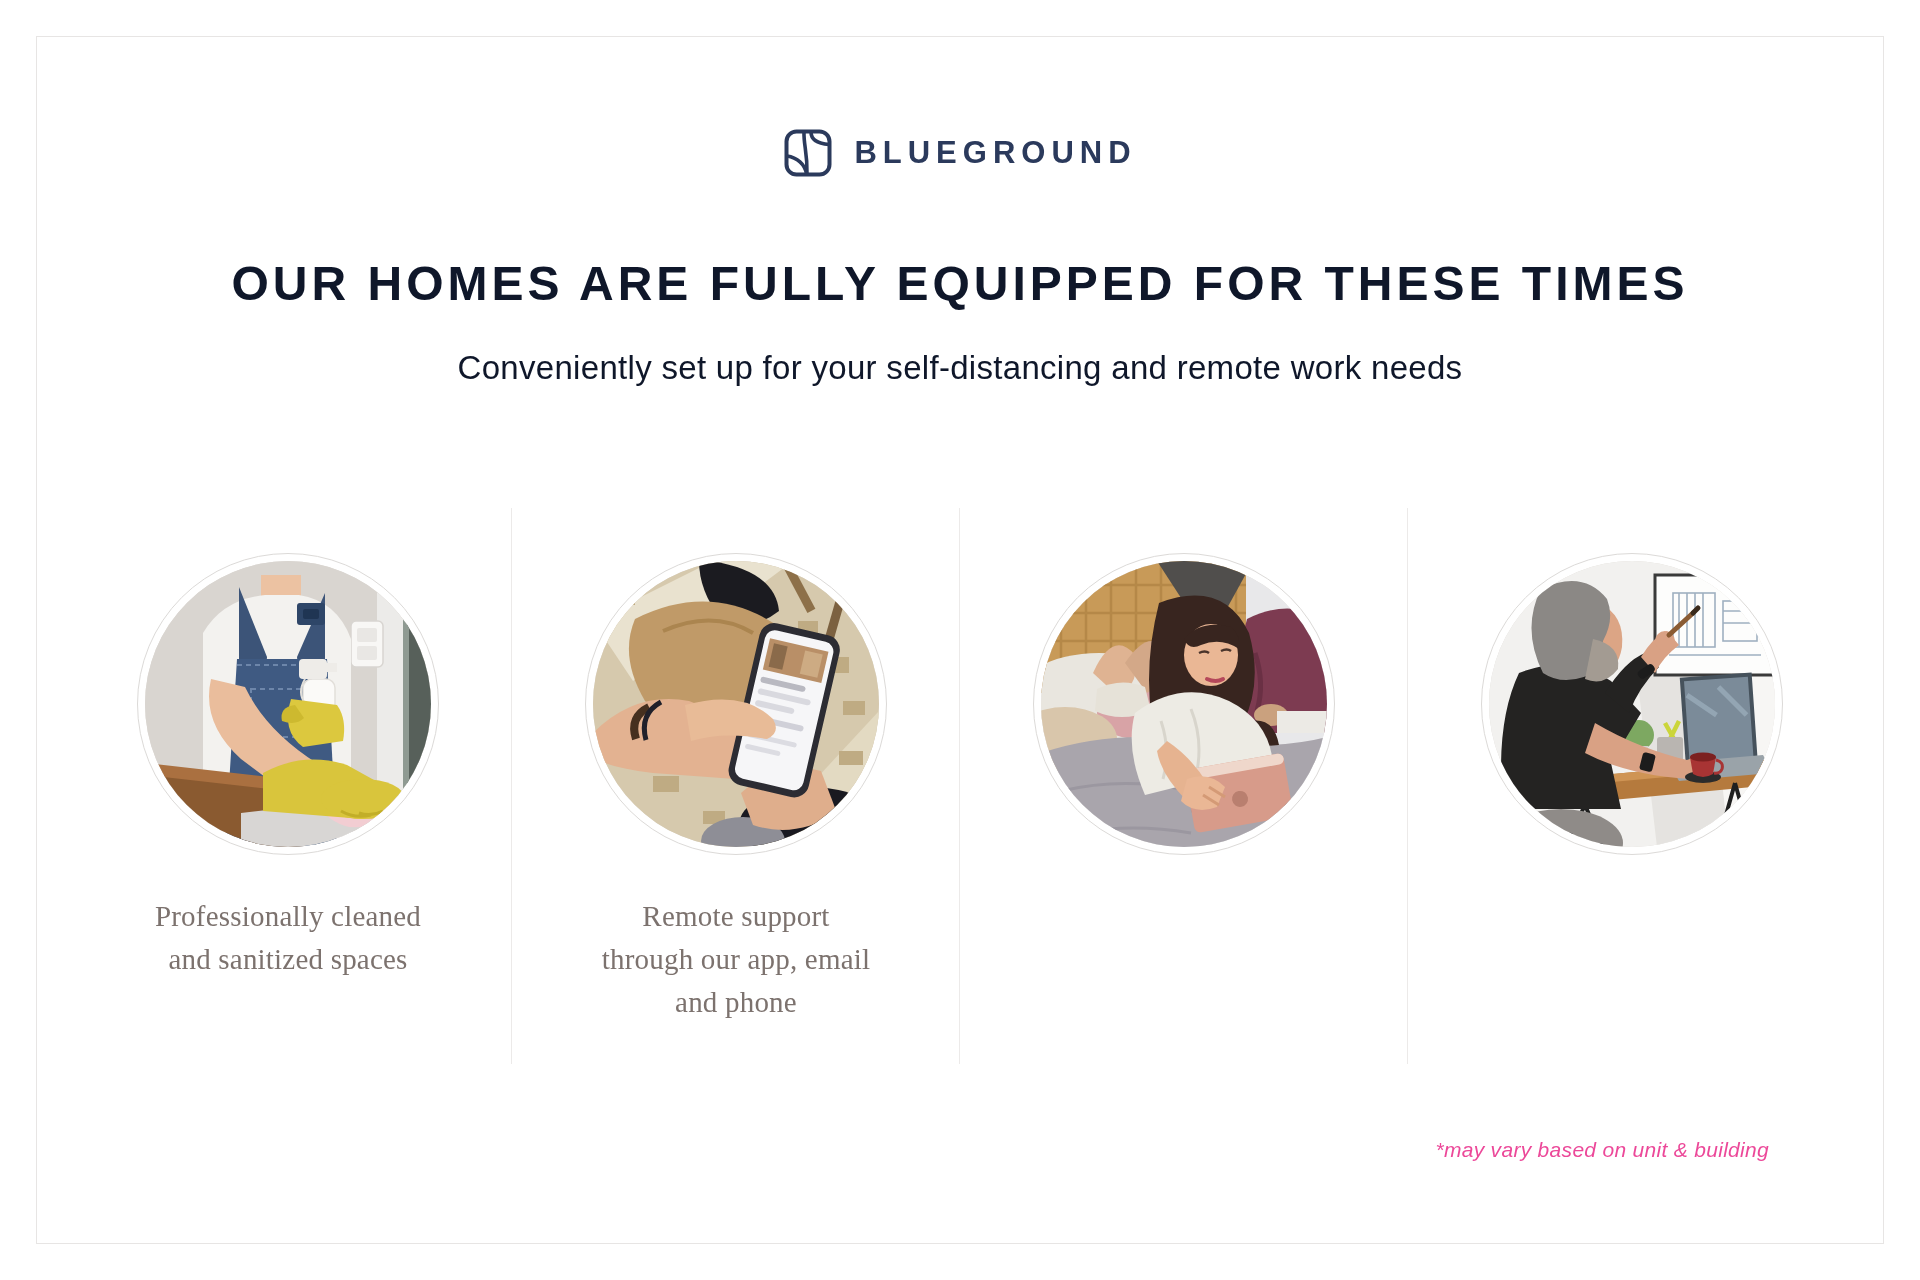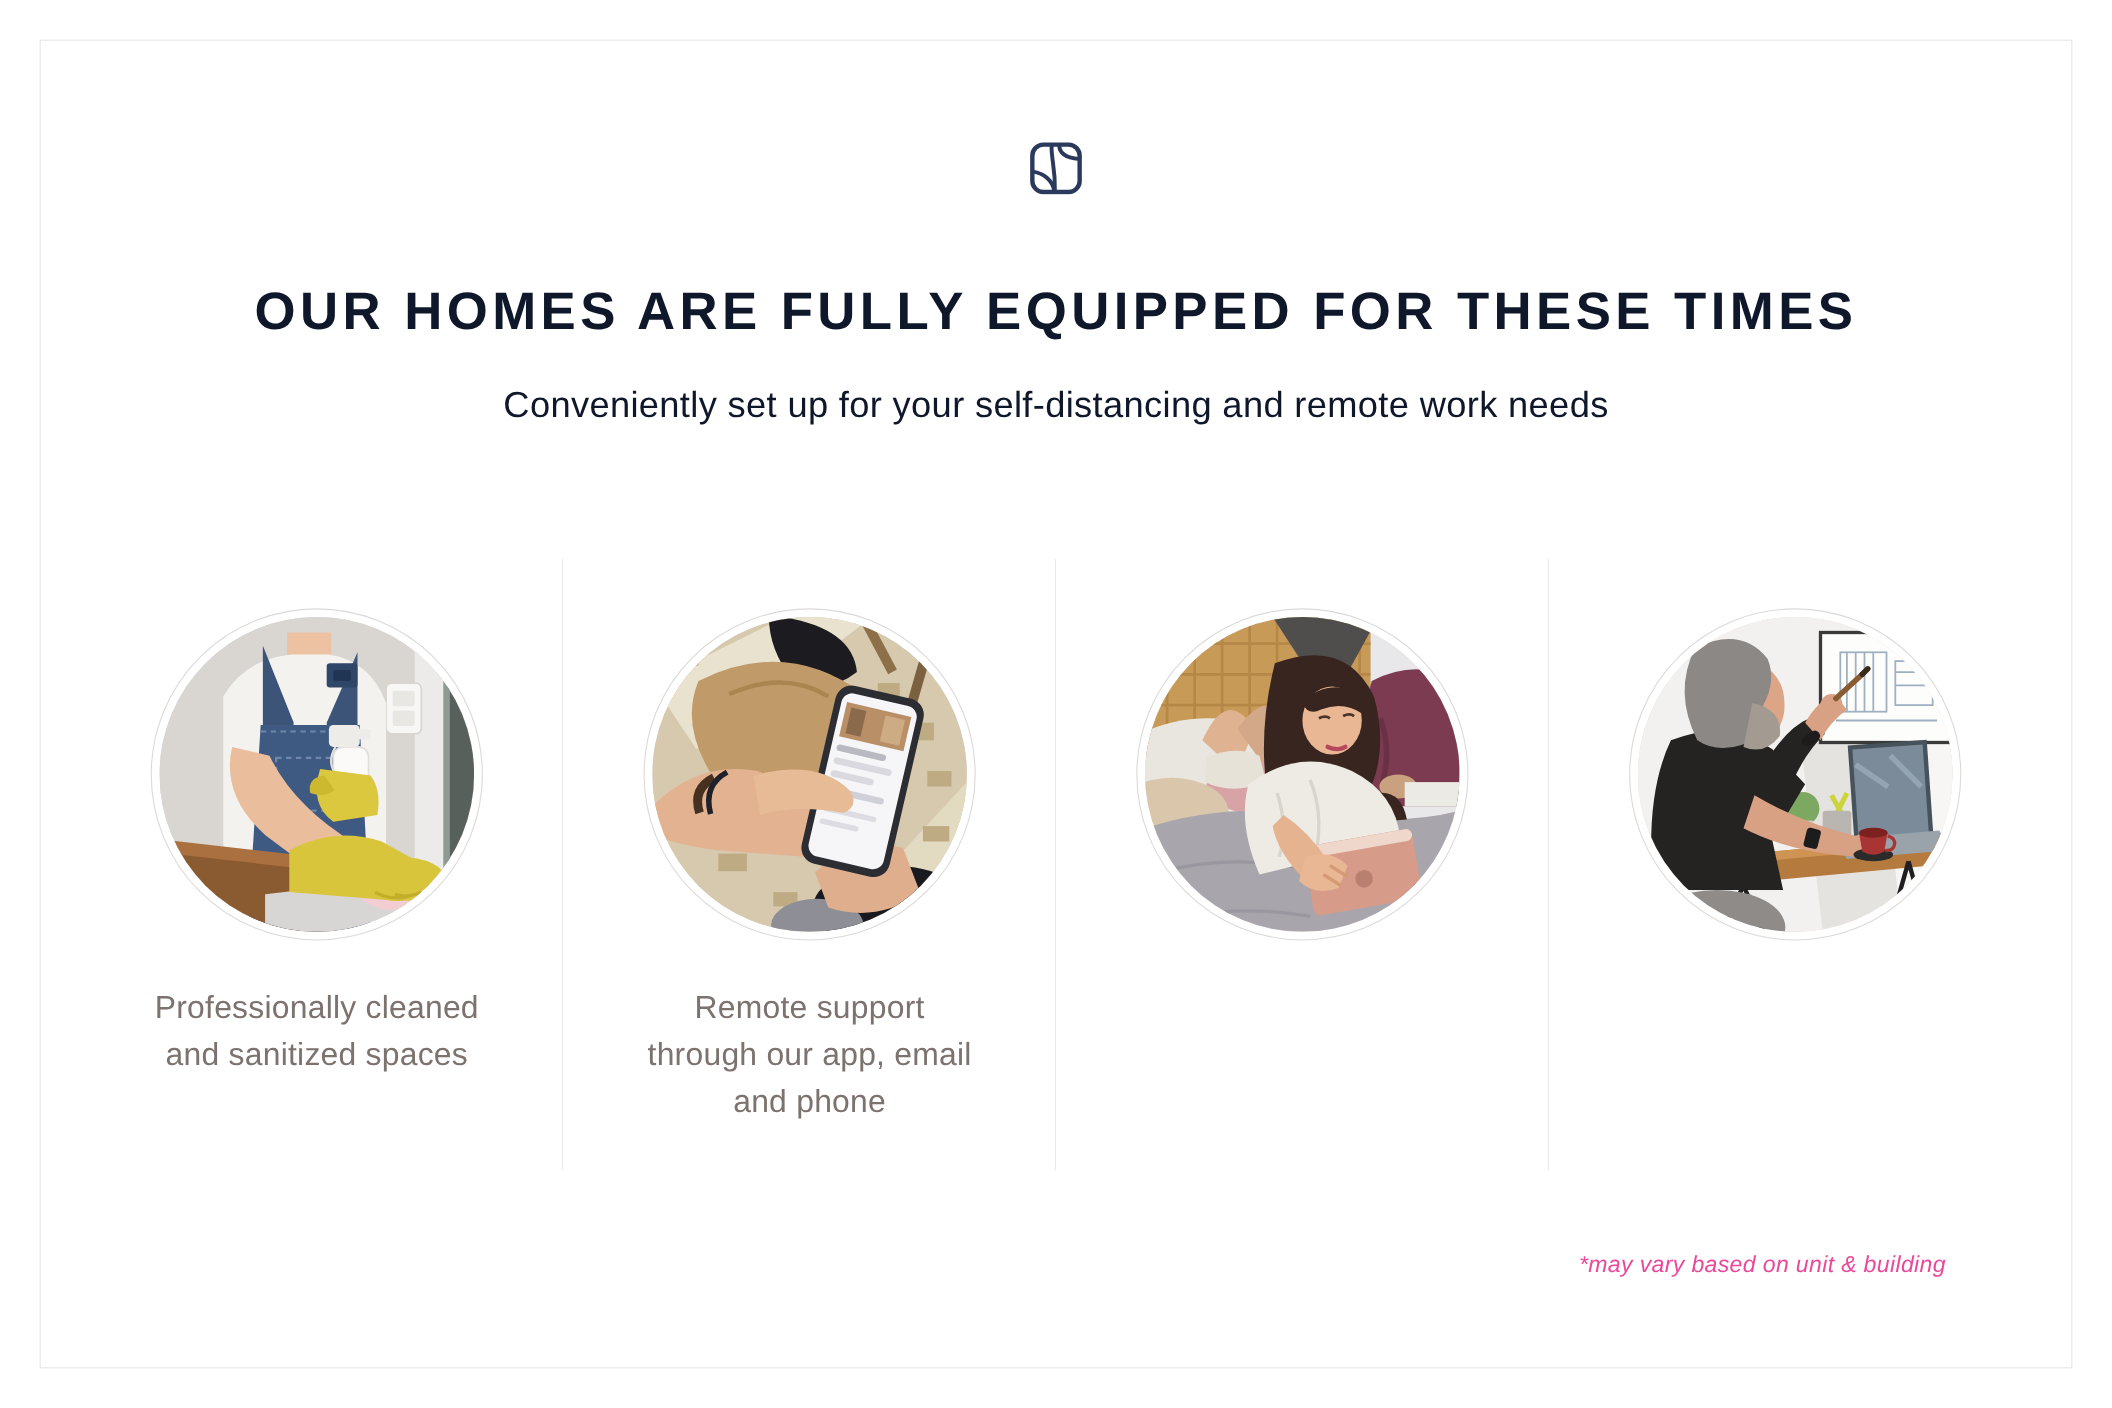--- a/index.html
+++ b/index.html
@@ -26,20 +26,21 @@
     font-size:48px;font-weight:700;letter-spacing:4px;color:#0f172a;
   }
   .subtitle{
     position:absolute;top:349px;left:0;width:100%;text-align:center;
     font-size:33px;font-weight:400;letter-spacing:0.3px;color:#0f172a;
   }
   
   .features{
     position:absolute;top:508px;left:64px;width:1792px;height:620px;
     display:flex;
+    font-family:Liberation Serif, serif;
   }
   .v-divider{
     position:absolute;top:0;width:1px;height:556px;background:#eceae9;
   }
   .v-divider.d1{left:447px;}
   .v-divider.d2{left:895px;}
   .v-divider.d3{left:1343px;}
   .feature{
     width:448px;display:flex;flex-direction:column;align-items:center;
   }
@@ -65,20 +66,21 @@
 
 <div class="card-border"></div>
 
 <div class="logo-row">
   <svg width="50" height="48" viewBox="0 0 48 48">
     <rect x="2.5" y="2.5" width="43" height="43" rx="10" fill="none" stroke="#2b3a5c" stroke-width="4"></rect>
     <path d="M20 3 C 19.5 16 23.5 23 23 45" fill="none" stroke="#2b3a5c" stroke-width="3.6"></path>
     <path d="M3 27 C 13 28.5 21 35 22.6 45" fill="none" stroke="#2b3a5c" stroke-width="3.6"></path>
     <path d="M27 3 C 27 10 33 14.5 45 15.5" fill="none" stroke="#2b3a5c" stroke-width="3.6"></path>
   </svg>
+  <div class="logo-text">BLUEGROUND</div>
 </div>
 
 <div class="headline">OUR HOMES ARE FULLY EQUIPPED FOR THESE TIMES</div>
 <div class="subtitle">Conveniently set up for your self-distancing and remote work needs</div>
 
 <div class="features">
   <div class="v-divider d1"></div>
   <div class="v-divider d2"></div>
   <div class="v-divider d3"></div>
 

